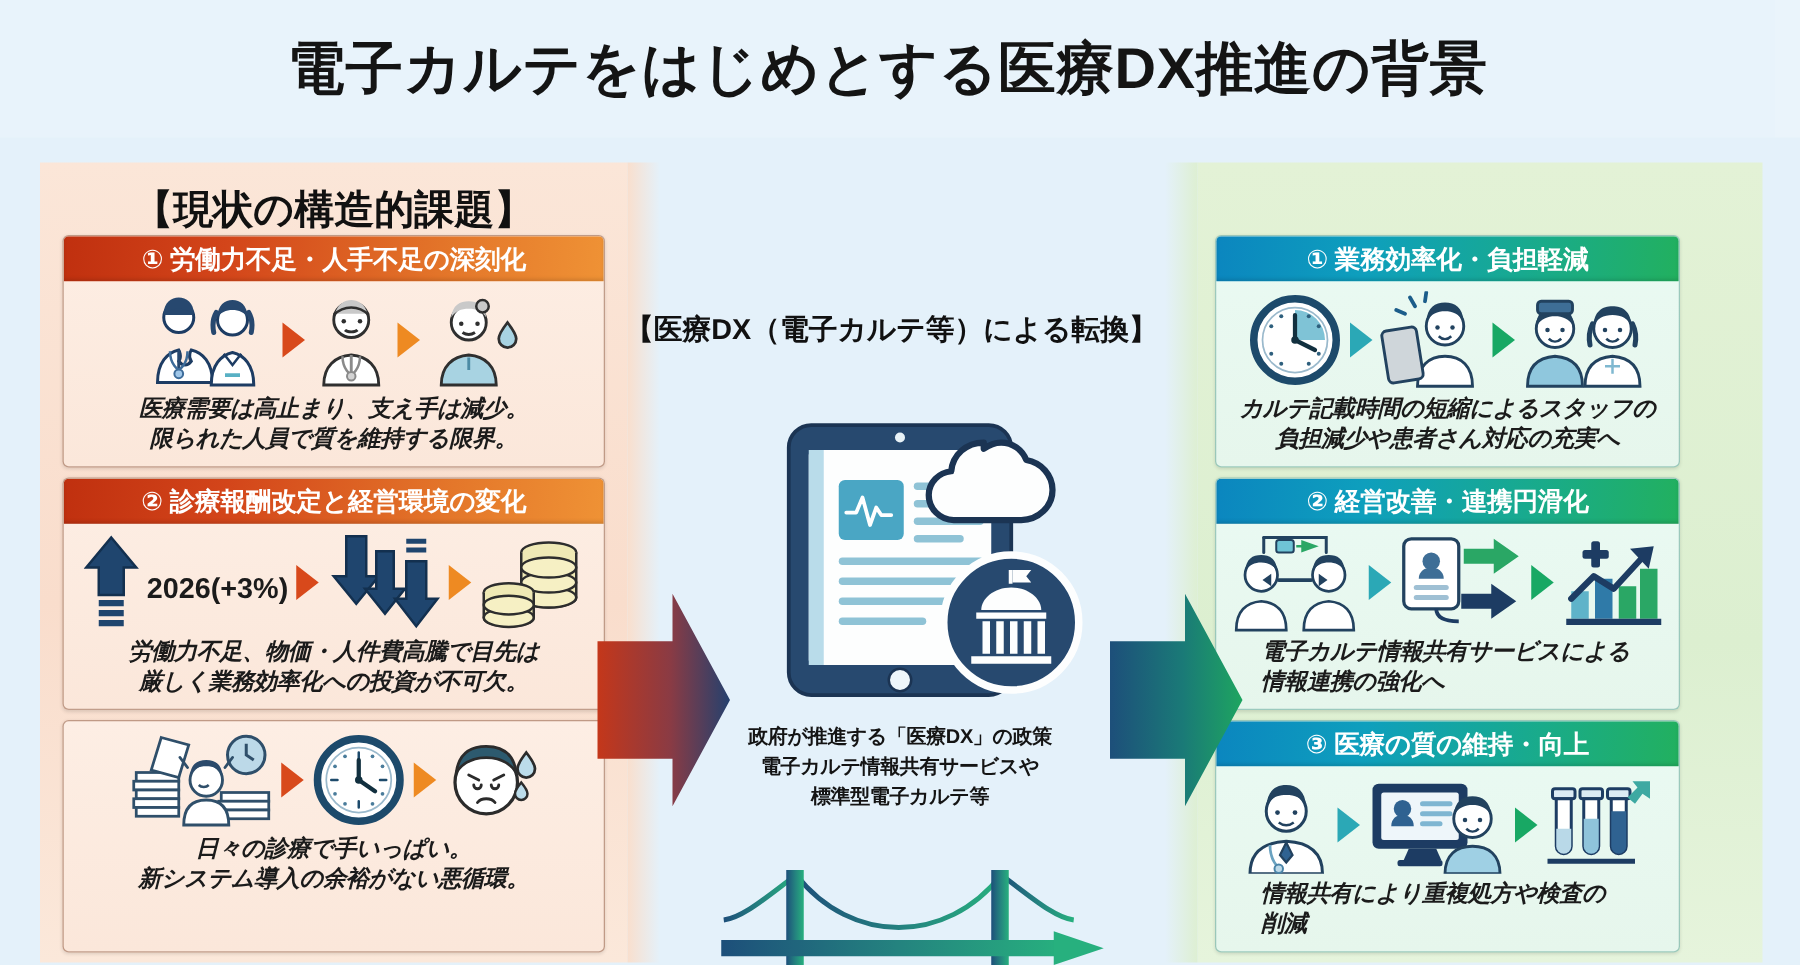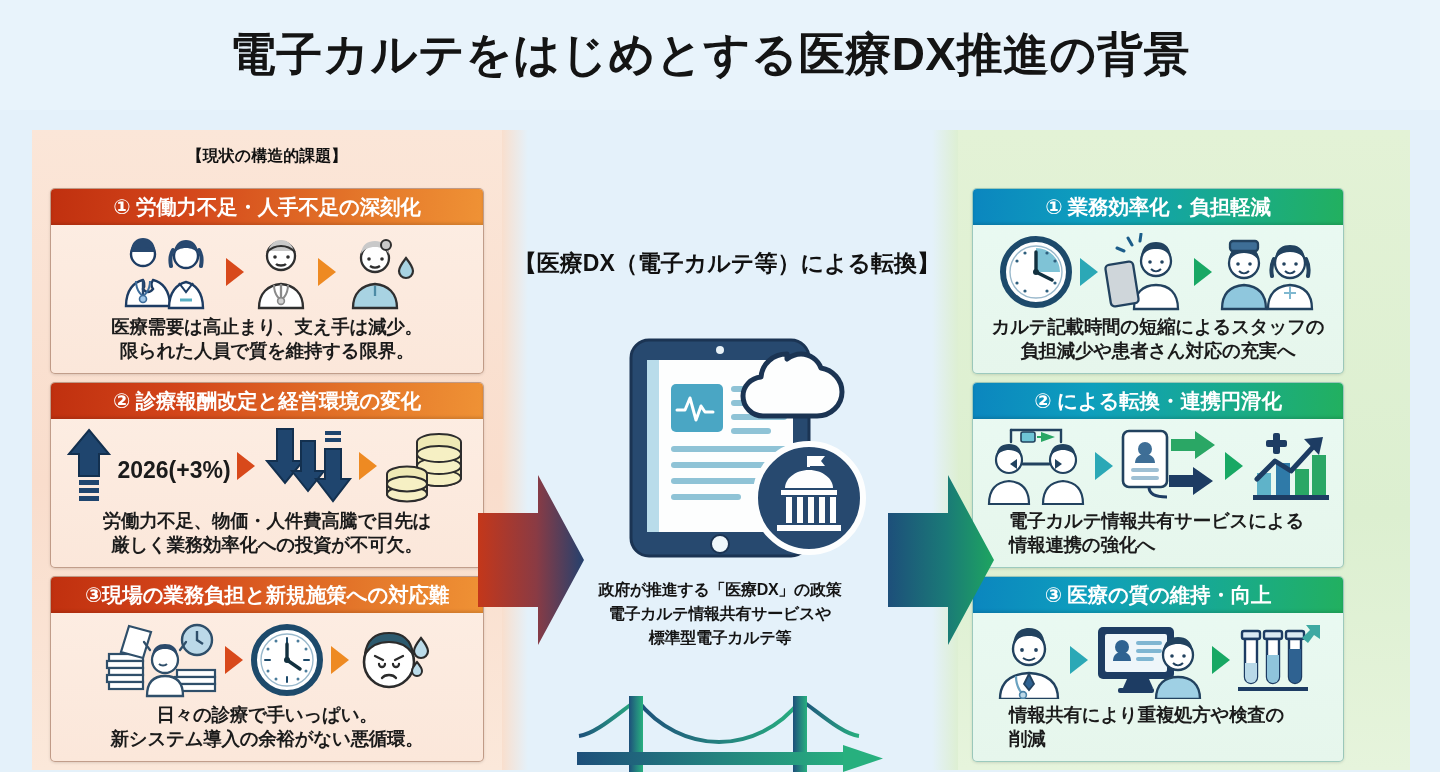--- a/index.html
+++ b/index.html
@@ -68,21 +68,21 @@
     content: "";
     position: absolute; top: 0; left: -26px;
     width: 26px; height: 100%;
     background: linear-gradient(270deg, rgba(221,239,208,0.95), rgba(228,241,250,0));
   }
 
   .panel-heading {
     position: absolute;
     top: 16px; left: 0; width: 100%;
     text-align: center;
-    font-size: 16px;
+    font-size: 32px;
     font-weight: 700;
     color: #111;
     z-index: 4;
   }
 
   
   .card {
     position: absolute;
     left: 18px;
     width: 434px;
@@ -138,20 +138,21 @@
   }
 
   .card-caption {
     font-size: 18.5px;
     font-weight: 700;
     color: #1b1b1b;
     line-height: 1.28;
     text-align: center;
     white-space: pre-line;
     letter-spacing: -0.3px;
+    font-style: italic;
   }
   .panel-right .card-1 .card-caption,
   .panel-right .card-2 .card-caption,
   .panel-right .card-3 .card-caption { text-align: center; }
   .panel-right .card-2 .card-caption,
   .panel-right .card-3 .card-caption { text-align: left; width: 100%; padding-left: 26px; }
 
   
   .tri {
     width: 0; height: 0;
@@ -170,21 +171,21 @@
     top: 355px;
     width: 110px; height: 190px;
     z-index: 5;
   }
   .big-arrow.left  { left: 476px; }
   .big-arrow.right { left: 886px; }
   .center-heading {
     position: absolute;
     left: 500px; top: 138px;
     width: 440px;
-    text-align: right;
+    text-align: left;
     font-size: 23px;
     font-weight: 700;
     color: #111;
     white-space: nowrap;
   }
   .center-caption {
     position: absolute;
     left: 520px; top: 468px;
     width: 400px;
     text-align: center;
@@ -313,21 +314,20 @@
               <ellipse cx="24" cy="58" rx="20" ry="7.5" fill="#f6f0c4"></ellipse>
             </g>
           </svg>
         </div>
         <div class="card-caption">労働力不足、物価・人件費高騰で目先は
 厳しく業務効率化への投資が不可欠。</div>
       </div>
     </div>
 
     <div class="card card-3">
-      <div class="card-head">③現場の業務負担と新規施策への対応難</div>
       <div class="card-body">
         <div class="icon-row">
           <svg width="116" height="80" viewBox="0 0 116 80">
             <circle cx="94" cy="20" r="15" fill="#bcd9e8" stroke="#2f4f6a" stroke-width="2.4"></circle>
             <path d="M94 11v9l6 4" stroke="#2f4f6a" stroke-width="2.4" fill="none"></path>
             <g stroke="#2f4f6a" stroke-width="2.2" fill="#fff">
               <rect x="6" y="34" width="34" height="7"></rect>
                 <rect x="4" y="41" width="36" height="7"></rect>
               <rect x="6" y="48" width="34" height="7"></rect>
                 <rect x="4" y="55" width="36" height="7"></rect>
@@ -555,21 +555,21 @@
               <path d="M66 60h12M72 54v12" stroke="#7fb8d0" stroke-width="2"></path>
             </g>
           </svg>
         </div>
         <div class="card-caption">カルテ記載時間の短縮によるスタッフの
 負担減少や患者さん対応の充実へ</div>
       </div>
     </div>
 
     <div class="card card-2">
-      <div class="card-head">② による転換・連携円滑化</div>
+      <div class="card-head">② 経営改善・連携円滑化</div>
       <div class="card-body">
         <div class="icon-row">
           <svg width="104" height="80" viewBox="0 0 104 80">
             <g stroke="#22425f" stroke-width="2.2" fill="#fff">
               <path d="M4 78c0-15 8-22 20-23 12 1 20 8 20 23z"></path>
               <circle cx="24" cy="34" r="13"></circle>
               <path d="M11 31c1-10 6-13 13-13s12 3 13 13c-3-5-8-7-13-7s-10 2-13 7z" fill="#22425f" stroke="none"></path>
               <path d="M58 78c0-15 8-22 20-23 12 1 20 8 20 23z"></path>
               <circle cx="78" cy="34" r="13"></circle>
               <path d="M65 31c1-10 6-13 13-13s12 3 13 13c-3-5-8-7-13-7s-10 2-13 7z" fill="#22425f" stroke="none"></path>

